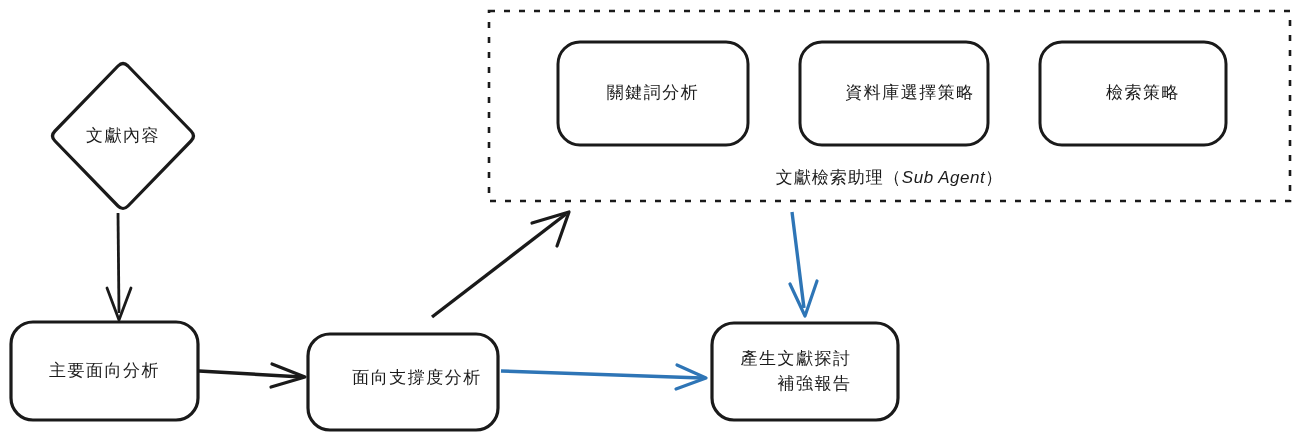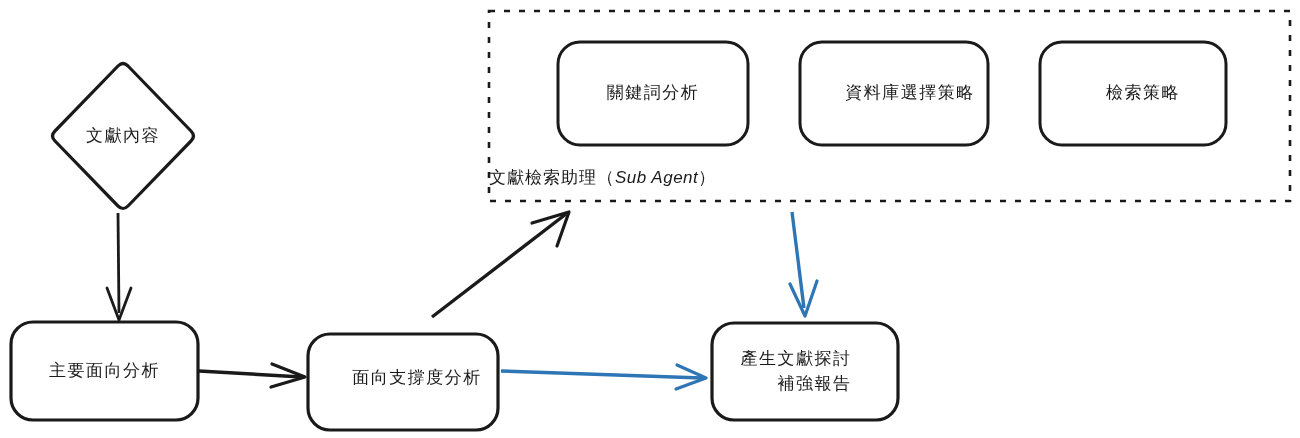--- a/index.html
+++ b/index.html
@@ -36,21 +36,21 @@
     line-height: 1.45;
     pointer-events: none;
     white-space: pre-line;
   }
   .group-caption {
     position: absolute;
     color: #1a1a1a;
     font-size: 17px;
     letter-spacing: 1px;
     white-space: nowrap;
-    text-align: left;
+    text-align: center;
   }
   .group-caption .latin {
     font-style: italic;
     letter-spacing: 0.5px;
   }
 </style>
 </head>
 <body>
 
 <div id="canvas">

